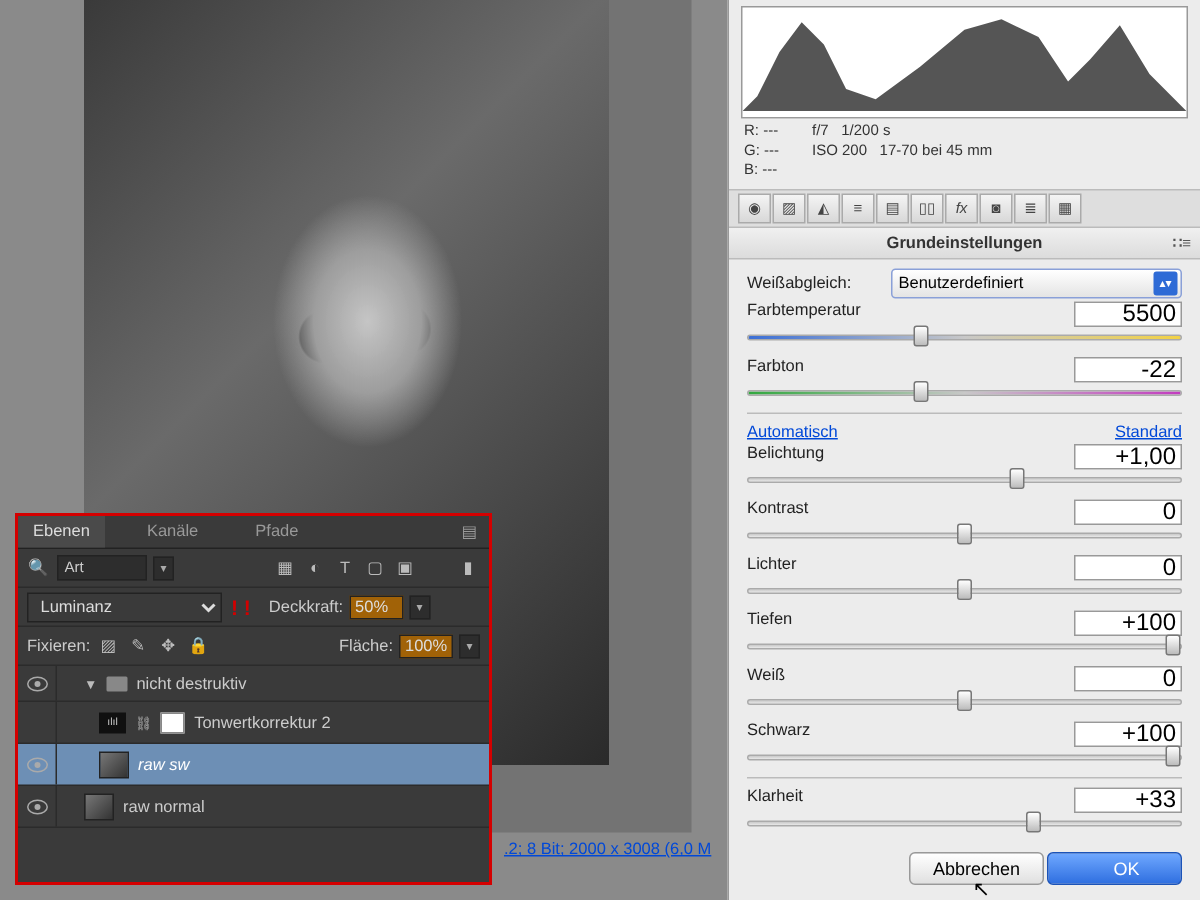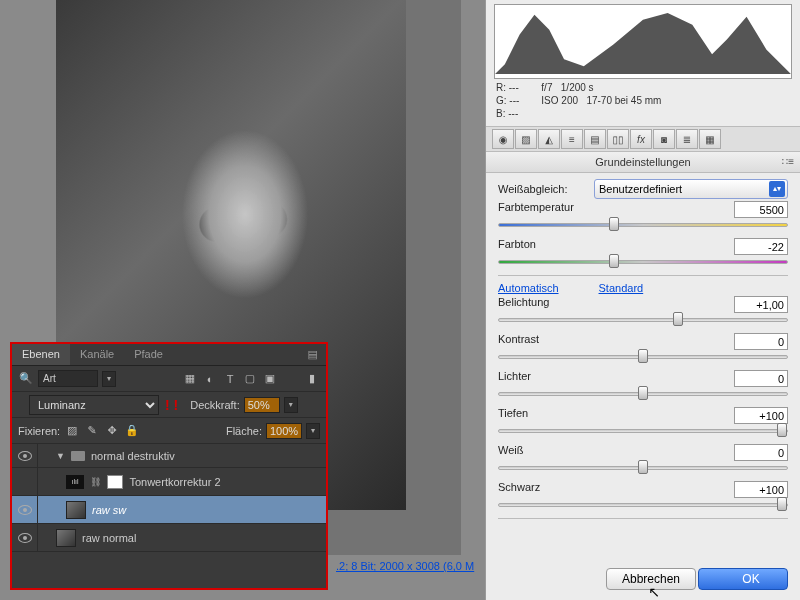--- a/index.html
+++ b/index.html
@@ -13,29 +13,29 @@
   radial-gradient(circle 28px at 46% 44%, #1a1a1a 0%, #1a1a1a 60%, transparent 65%),
   radial-gradient(circle 28px at 61% 43%, #1a1a1a 0%, #1a1a1a 60%, transparent 65%),
   radial-gradient(ellipse 120px 60px at 50% 88%, #e8e8e8 0%, #d0d0d0 60%, transparent 80%);
   filter: contrast(1.1);
 }
 
 .status-link { position:absolute; left:336px; top:560px; color:#0048d8; font-size:11px; text-decoration:underline; }
 
 
 .layers { position:absolute; left:10px; top:342px; width:318px; height:248px; background:#3a3a3a; border:2px solid #d40000; color:#ccc; }
-.tabs { display:flex; height:22px; border-bottom:1px solid #222; }
+.tabs { display:flex; height:22px; border-bottom:1px solid #222;gap:18px; }
 .tabs div { padding:4px 10px; font-size:11px; color:#999; cursor:pointer; }
 .tabs .active { background:#4a4a4a; color:#ddd; }
 .tabs .panel-menu { margin-left:auto; padding:4px 8px; }
 
 .filter-row, .blend-row, .lock-row { display:flex; align-items:center; height:26px; padding:0 6px; border-bottom:1px solid #2b2b2b; gap:4px; }
 .search-box { background:#2d2d2d; border:1px solid #222; color:#ccc; padding:2px 4px; width:60px; font-size:10px; }
 .mini-icon { width:16px; height:16px; display:inline-flex; align-items:center; justify-content:center; color:#bbb; }
-.blend-select { background:#3a3a3a; color:#ddd; border:1px solid #222; padding:2px 4px; width:130px; font-size:11px;margin-left:11px; }
+.blend-select { background:#3a3a3a; color:#ddd; border:1px solid #222; padding:2px 4px; width:130px; font-size:11px; }
 .red-mark { color:#d40000; font-weight:bold; font-size:14px; padding:0 2px; }
 .opacity-label { color:#ccc; font-size:11px; margin-left:6px; }
 .opacity-field { background:#a16207; border:1px solid #222; color:#ddd; padding:1px 3px; width:36px; font-size:11px; }
 .dd { width:14px; height:16px; background:#2d2d2d; border:1px solid #222; display:flex; align-items:center; justify-content:center; color:#aaa; font-size:8px; }
 
 .layer-list { }
 .layer-row { display:flex; align-items:center; height:28px; border-bottom:1px solid #2b2b2b; }
 .layer-row.group { height:24px; }
 .layer-row.selected { background:#6d8fb5; color:#fff;font-style:italic; }
 .eye { width:26px; display:flex; align-items:center; justify-content:center; border-right:1px solid #2b2b2b; height:100%; }
@@ -52,36 +52,36 @@
 .thumb { width:20px; height:18px; background:linear-gradient(135deg,#777,#333); border:1px solid #222; }
 
 
 .raw-panel { position:absolute; right:0; top:0; width:315px; height:600px; background:#ececec; border-left:1px solid #999; }
 .histogram { height:75px; margin:4px 8px 0; border:1px solid #999; background:#fff; position:relative; overflow:hidden; }
 .hist-svg { position:absolute; inset:0; }
 .readout { display:flex; font-size:10px; color:#333; padding:2px 10px 6px; gap:22px; }
 .readout .col { line-height:13px; }
 .tool-strip { display:flex; gap:1px; padding:2px 6px; border-top:1px solid #bbb; border-bottom:1px solid #bbb; background:#dedede; }
 .tool { width:22px; height:20px; border:1px solid #aaa; background:linear-gradient(#f4f4f4,#d8d8d8); display:flex; align-items:center; justify-content:center; font-size:10px; color:#444; cursor:pointer; }
-.section-head { position:relative; text-align:center; font-size:11px; color:#333; padding:4px 0; border-bottom:1px solid #bbb; background:linear-gradient(#f0f0f0,#dcdcdc); }
+.section-head { position:relative; text-align:center; font-size:11px; color:#333; padding:4px 0; border-bottom:1px solid #bbb; background:linear-gradient(#f0f0f0,#dcdcdc);font-weight:bold; }
 .section-head .menu-dots { position:absolute; right:6px; top:4px; font-size:10px; color:#555; }
 .controls { padding:6px 12px 0; }
 .row { display:flex; align-items:center; margin-bottom:2px; }
 .row label { flex:0 0 96px; font-size:11px; color:#222; }
 .wb-select { flex:1; height:20px; background:linear-gradient(#fff,#e4e4e4); border:1px solid #8aa0d8; border-radius:3px; font-size:11px; padding:0 4px; display:flex; align-items:center; position:relative; }
 .wb-select .arrows { position:absolute; right:2px; width:16px; height:16px; background:#2e6bd6; border-radius:2px; color:#fff; font-size:8px; display:flex; flex-direction:column; align-items:center; justify-content:center; line-height:6px; }
 .slider-row { margin:2px 0 8px; }
 .slider-row .lbl { display:flex; justify-content:space-between; font-size:11px; color:#222; margin-bottom:2px; }
-.val-box { width:54px; height:17px; border:1px solid #999; background:#fff; font-size:11px; text-align:right; padding:1px 3px; }
+.val-box { width:72px; height:17px; border:1px solid #999; background:#fff; font-size:16px; text-align:right; padding:1px 3px; }
 .slider { position:relative; height:10px; display:flex; align-items:center; }
 .track { height:4px; flex:1; border-radius:2px; background:linear-gradient(#c9c9c9,#e8e8e8); border:1px solid #aaa; }
 .track.temp { background:linear-gradient(90deg,#3b6fd6 0%,#c8c8c8 50%,#f2d245 100%); }
 .track.tint { background:linear-gradient(90deg,#31a83e 0%,#c8c8c8 50%,#c33bc0 100%); }
 .knob { position:absolute; top:-3px; width:10px; height:14px; background:linear-gradient(#fff,#bcbcbc); border:1px solid #777; border-radius:2px; }
-.links-row { display:flex; justify-content:flex-start; gap:40px; margin:4px 0 1px; }
+.links-row { display:flex; justify-content:space-between; gap:40px; margin:4px 0 1px; }
 .links-row a { color:#0048d8; font-size:11px; text-decoration:underline; cursor:pointer; }
 .hr { border-top:1px solid #bbb; margin:2px 0 6px; }
 .btn-row { position:absolute; bottom:10px; right:12px; display:flex; gap:2px; }
 .btn { width:90px; height:22px; border-radius:4px; font-size:12px; display:flex; align-items:center; justify-content:center; cursor:pointer; }
 .btn.cancel { background:linear-gradient(#fff,#e0e0e0); border:1px solid #999; }
 .btn.ok { background:linear-gradient(#6fa8ff,#2f6fe0); color:#fff; border:1px solid #1b53b8;padding-left:16px; }
 .cursor-arrow { position:absolute; right:140px; bottom:0; font-size:14px; color:#000; }
 </style>
 </head>
 <body>
@@ -130,21 +130,21 @@
     <span class="dd">▾</span>
   </div>
   <div class="layer-list">
     <div class="layer-row group">
       <div class="eye">
           <div class="eye-icon"></div>
         </div>
       <div class="layer-content indent1">
         <span class="tri">▼</span>
         <div class="folder-icon"></div>
-        <span>normal destruktiv</span>
+        <span>nicht destruktiv</span>
       </div>
     </div>
     <div class="layer-row">
       <div class="eye"></div>
       <div class="layer-content indent2">
         <div class="adj-icon">ılıl</div>
         <span class="link-icon">⛓</span>
         <div class="mask"></div>
         <span>Tonwertkorrektur 2</span>
       </div>
@@ -295,20 +295,30 @@
           <span>Schwarz</span>
           <input class="val-box" value="+100" style="">
         </div>
       <div class="slider">
           <div class="track"></div>
           <div class="knob" style="left: calc(98% - 5px);"></div>
         </div>
     </div>
 
     <div class="hr"></div>
+    <div class="slider-row">
+      <div class="lbl">
+          <span>Klarheit</span>
+          <input class="val-box" value="+33" style="">
+        </div>
+      <div class="slider">
+          <div class="track"></div>
+          <div class="knob" style="left: calc(66% - 5px);"></div>
+        </div>
+    </div>
   </div>
 
   <div class="btn-row">
     <div class="btn cancel">Abbrechen</div>
     <div class="btn ok">OK</div>
   </div>
   <div class="cursor-arrow">↖</div>
 </div>
 
 </body></html>

